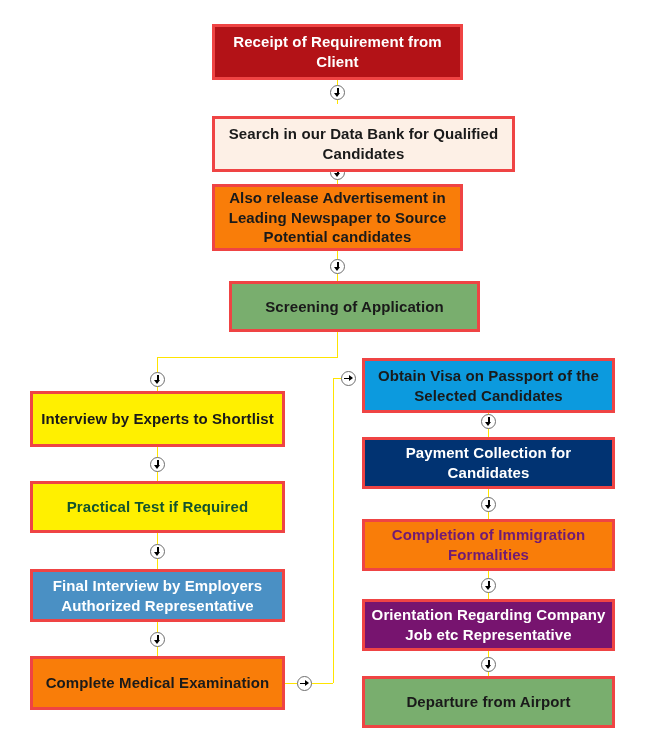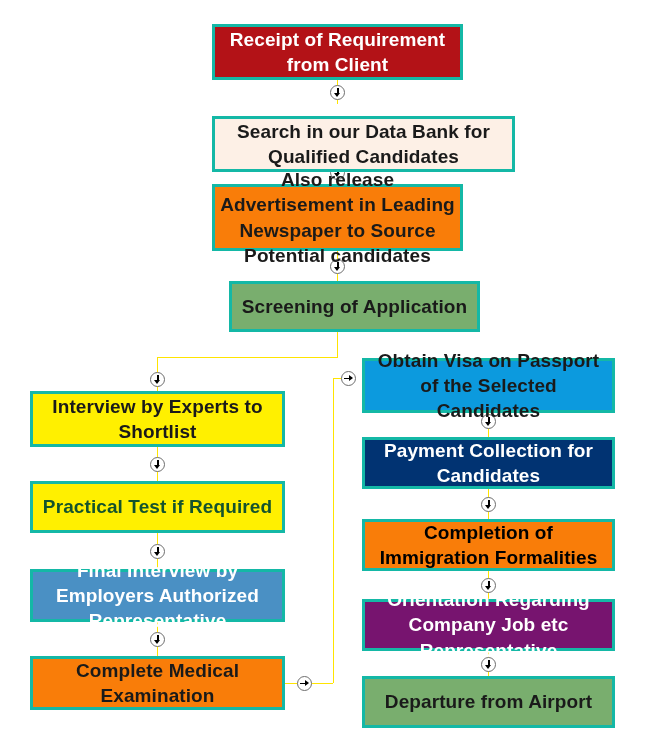--- a/index.html
+++ b/index.html
@@ -14,26 +14,26 @@
   #flowchart {
     position: relative;
     width: 663px;
     height: 754px;
     background: #ffffff;
     overflow: hidden;
   }
   .node {
     position: absolute;
     box-sizing: border-box;
-    border: 3px solid #14b8a6;
+    border: 3px solid #ef4444;
     display: flex;
     align-items: center;
     justify-content: center;
     text-align: center;
-    font-size: 19px;
+    font-size: 15px;
     font-weight: bold;
     line-height: 1.32;
     padding: 2px 2px;
     letter-spacing: 0.1px;
   }
   .node span {
     display: block;
     width: 100%;
   }
   
@@ -242,21 +242,21 @@
   </div>
 
   <div class="node" style="left:362px; top:351px; width:253px; height:55px; background:#0c9ade; color:#1a1a1a;margin-top:7px;">
     <span>Obtain Visa on Passport of the Selected Candidates</span>
   </div>
 
   <div class="node" style="left:362px; top:437px; width:253px; height:52px; background:#013372; color:#ffffff;justify-content:center;">
     <span>Payment Collection for Candidates</span>
   </div>
 
-  <div class="node" style="left:362px; top:519px; width:253px; height:52px; background:#f97d09; color:#000000;">
+  <div class="node" style="left:362px; top:519px; width:253px; height:52px; background:#f97d09; color:#701a75;">
     <span>Completion of Immigration Formalities</span>
   </div>
 
   <div class="node" style="left:362px; top:599px; width:253px; height:52px; background:#77146f; color:#ffffff;">
     <span>Orientation Regarding Company Job etc Representative</span>
   </div>
 
   <div class="node" style="left:362px; top:676px; width:253px; height:52px; background:#79ae6e; color:#1a1a1a;">
     <span>Departure from Airport</span>
   </div>

